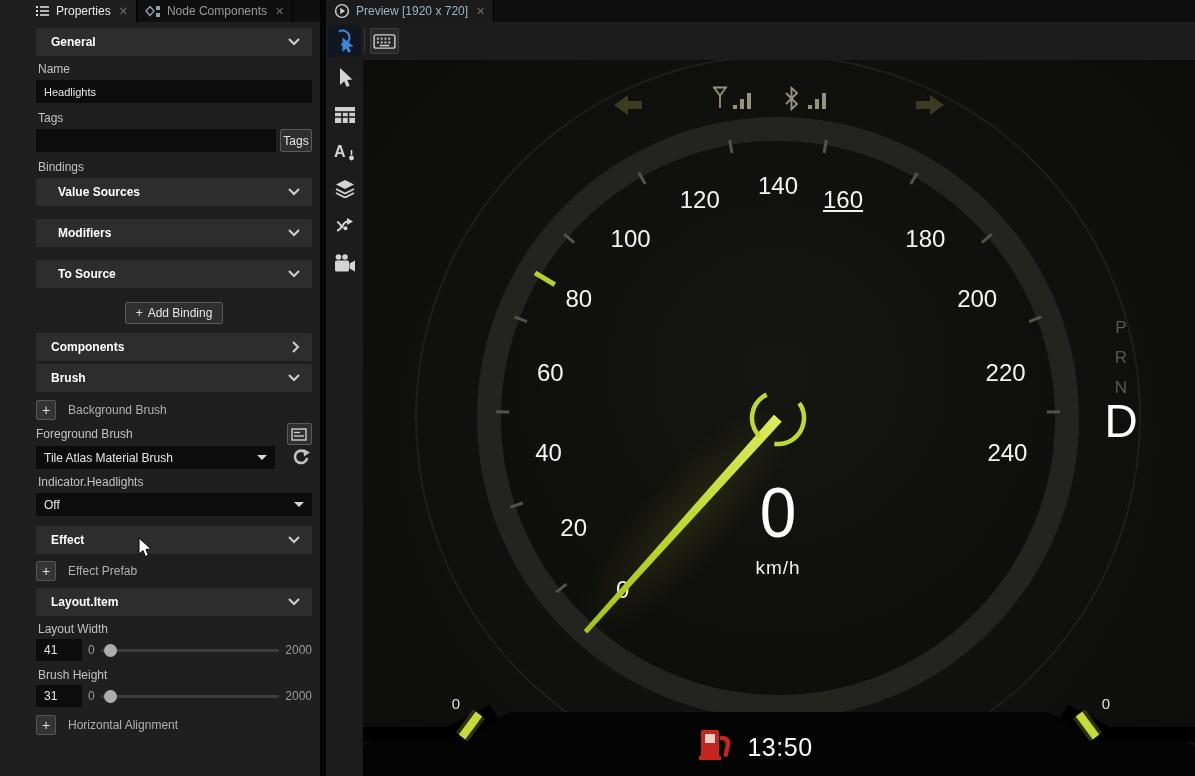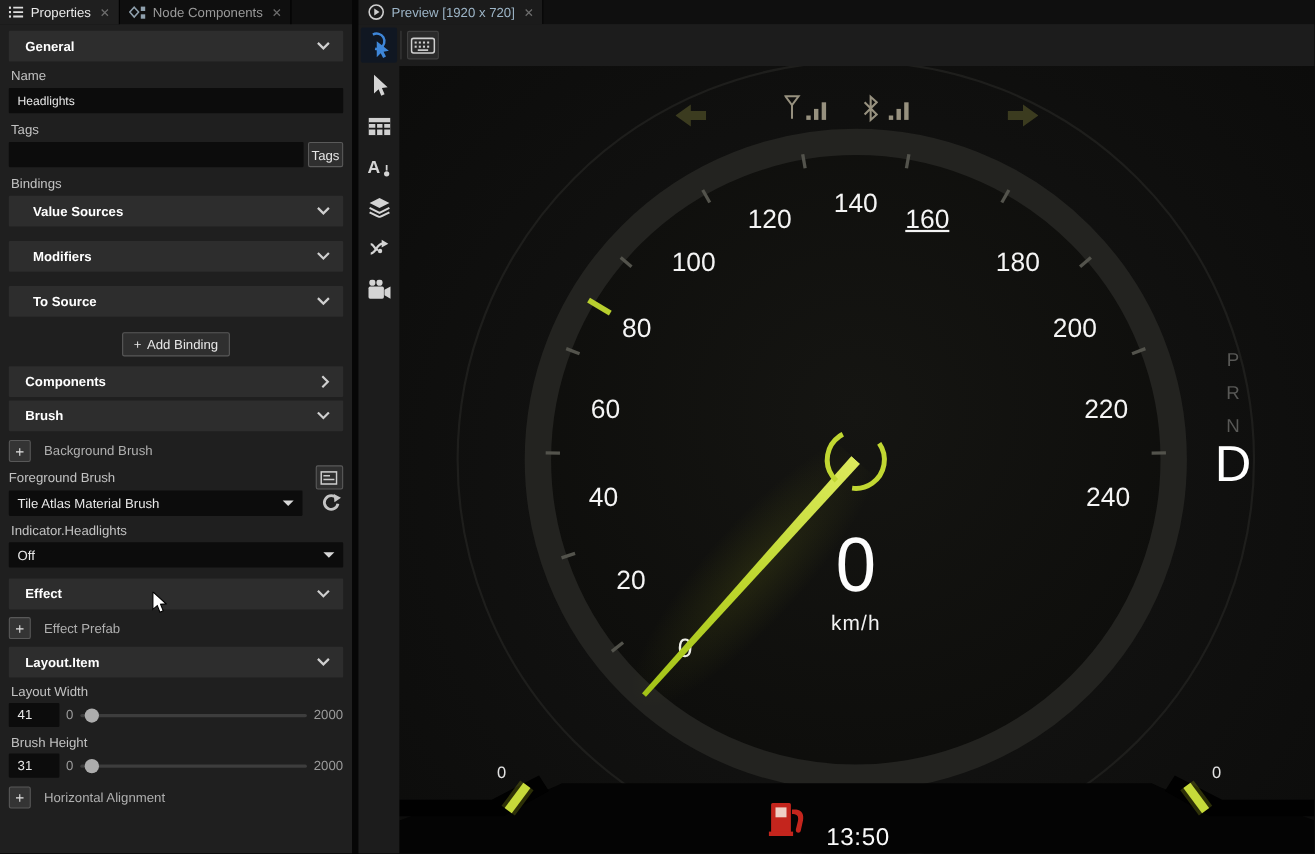--- a/index.html
+++ b/index.html
@@ -1,21 +1,21 @@
 <!DOCTYPE html>
 <html><head>
 <meta charset="utf-8">
 <style>
   * { margin:0; padding:0; box-sizing:border-box; }
   html,body { width:1195px; height:776px; overflow:hidden; background:#000;
     font-family:"Liberation Sans", sans-serif; }
   .app { position:relative; width:1195px; height:776px; display:flex; }
 
   
-  .left-panel { width:368px; height:776px; background:#1f1f1f; display:flex; flex-direction:column; }
+  .left-panel { width:368px; height:776px; background:#1f1f1f; display:flex; flex-direction:column;padding-left:28px; }
   .divider-col { width:7px; height:776px; background:#060606; }
 
   .tabbar { height:22px; background:#0f0f0f; display:flex; align-items:stretch; flex:none; }
   .tab { display:flex; align-items:center; gap:6px; padding:0 8px; font-size:12px; color:#9a9a9a;
          border-right:1px solid #000; cursor:default; white-space:nowrap; }
   .tab.active { background:#1f1f1f; color:#eaeaea; }
   .tab .close { color:#6d6d6d; font-size:11px; margin-left:2px; }
   .preview-tabbar { height:22px; background:#0f0f0f; display:flex; flex:none; }
   .tab.preview-tab { background:#1b1b1b; color:#9cb4c6; }
 
@@ -74,22 +74,22 @@
     filter:drop-shadow(0 0 9px rgba(185,205,45,.4)); }
   .hub-svg { position:absolute; left:0; top:0; width:832px; height:716px; }
   .speed { position:absolute; left:340px; top:413px; width:150px; text-align:center;
     color:#fdfdfd; font-size:70px; transform:scaleX(.94); }
   .unit { position:absolute; left:340px; top:497px; width:150px; text-align:center;
     color:#f2f2f2; font-size:19px; letter-spacing:1px; }
   .gear { position:absolute; left:736px; width:44px; text-align:center; color:#585856; font-size:17px; }
   .gear-active { position:absolute; left:736px; top:334px; width:44px; text-align:center;
     color:#fff; font-size:46px; }
   .corner-num { position:absolute; transform:translate(-50%,-50%); color:#e2e2e2; font-size:15px; }
-  .clock { position:absolute; left:352px; top:688px; width:130px; text-align:center;
-    color:#fafafa; font-size:22px; letter-spacing:.5px; }
+  .clock { position:absolute; left:352px; top:673px; width:130px; text-align:center;
+    color:#fafafa; font-size:25px; letter-spacing:.5px; }
   .top-ico { position:absolute; }
   .bottom-svg { position:absolute; left:0; bottom:0; width:832px; height:116px; }
   .cursor-ptr { position:absolute; left:138px; top:538px; z-index:60; }
 </style>
 </head>
 <body>
 
 <div class="app">
 
   <div class="left-panel">

